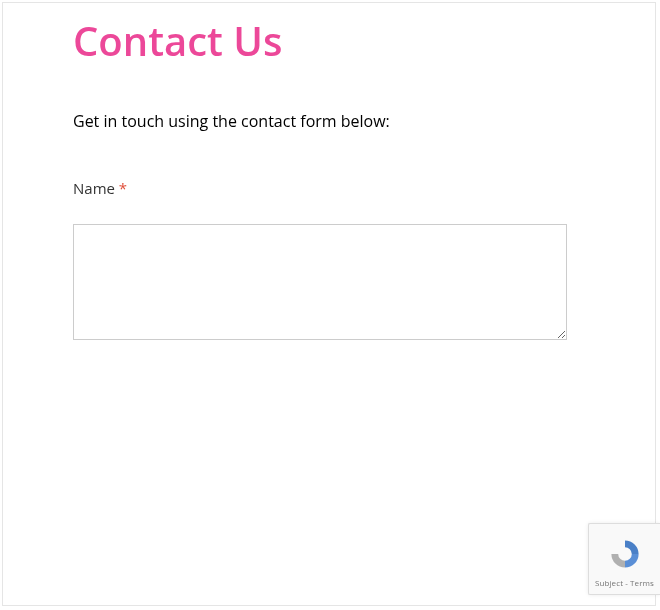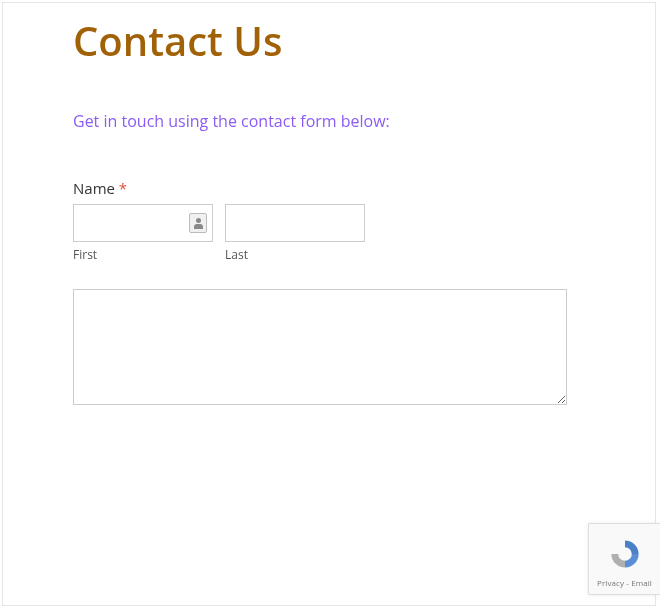--- a/index.html
+++ b/index.html
@@ -13,26 +13,26 @@
     .container {
       border: 1px solid #e5e5e5;
       width: 654px;
       height: 604px;
       margin: 2px;
       padding: 10px 70px 0 70px;
     }
     .page-title {
       font-size: 40px;
       font-weight: 600;
-      color: #a16207;
+      color: #ec4899;
       margin-bottom: 42px;
     }
     .intro-text {
       font-size: 16px;
-      color: #8b5cf6;
+      color: #000000;
       margin-bottom: 46px;
     }
     .field-group {
       margin-bottom: 26px;
     }
     .field-label {
       font-size: 15px;
       color: #333;
       display: block;
       margin-bottom: 6px;
@@ -142,42 +142,31 @@
 
 <div class="container">
   <h1 class="page-title">Contact Us</h1>
   <p class="intro-text">Get in touch using the contact form below:</p>
 
   <div class="field-group">
     <label class="field-label">
       <span>Name</span>
       <span class="required">*</span>
     </label>
-    <div class="name-row">
-      <div class="name-col first">
-        <input type="text" value="" style="">
-        <span class="contact-icon"></span>
-        <span class="sub-label">First</span>
-      </div>
-      <div class="name-col">
-        <input type="text" value="" style="">
-        <span class="sub-label">Last</span>
-      </div>
-    </div>
   </div>
 
 
 
   <div class="field-group">
     <textarea value="" style=""></textarea>
   </div>
 </div>
 
 <div class="recaptcha">
   <div class="recaptcha-logo">
     <svg viewBox="0 0 40 40">
       <path d="M20 4 A16 16 0 0 1 36 20 L28 20 A8 8 0 0 0 20 12 Z" fill="#4a80c7"></path>
       <path d="M36 20 A16 16 0 0 1 20 36 L20 28 A8 8 0 0 0 28 20 Z" fill="#5a8fd6"></path>
       <path d="M20 36 A16 16 0 0 1 4 20 L12 20 A8 8 0 0 0 20 28 Z" fill="#b0b0b0"></path>
     </svg>
   </div>
-  <div class="recaptcha-text">Privacy - Email</div>
+  <div class="recaptcha-text">Subject - Terms</div>
 </div>
 
 </body></html>

